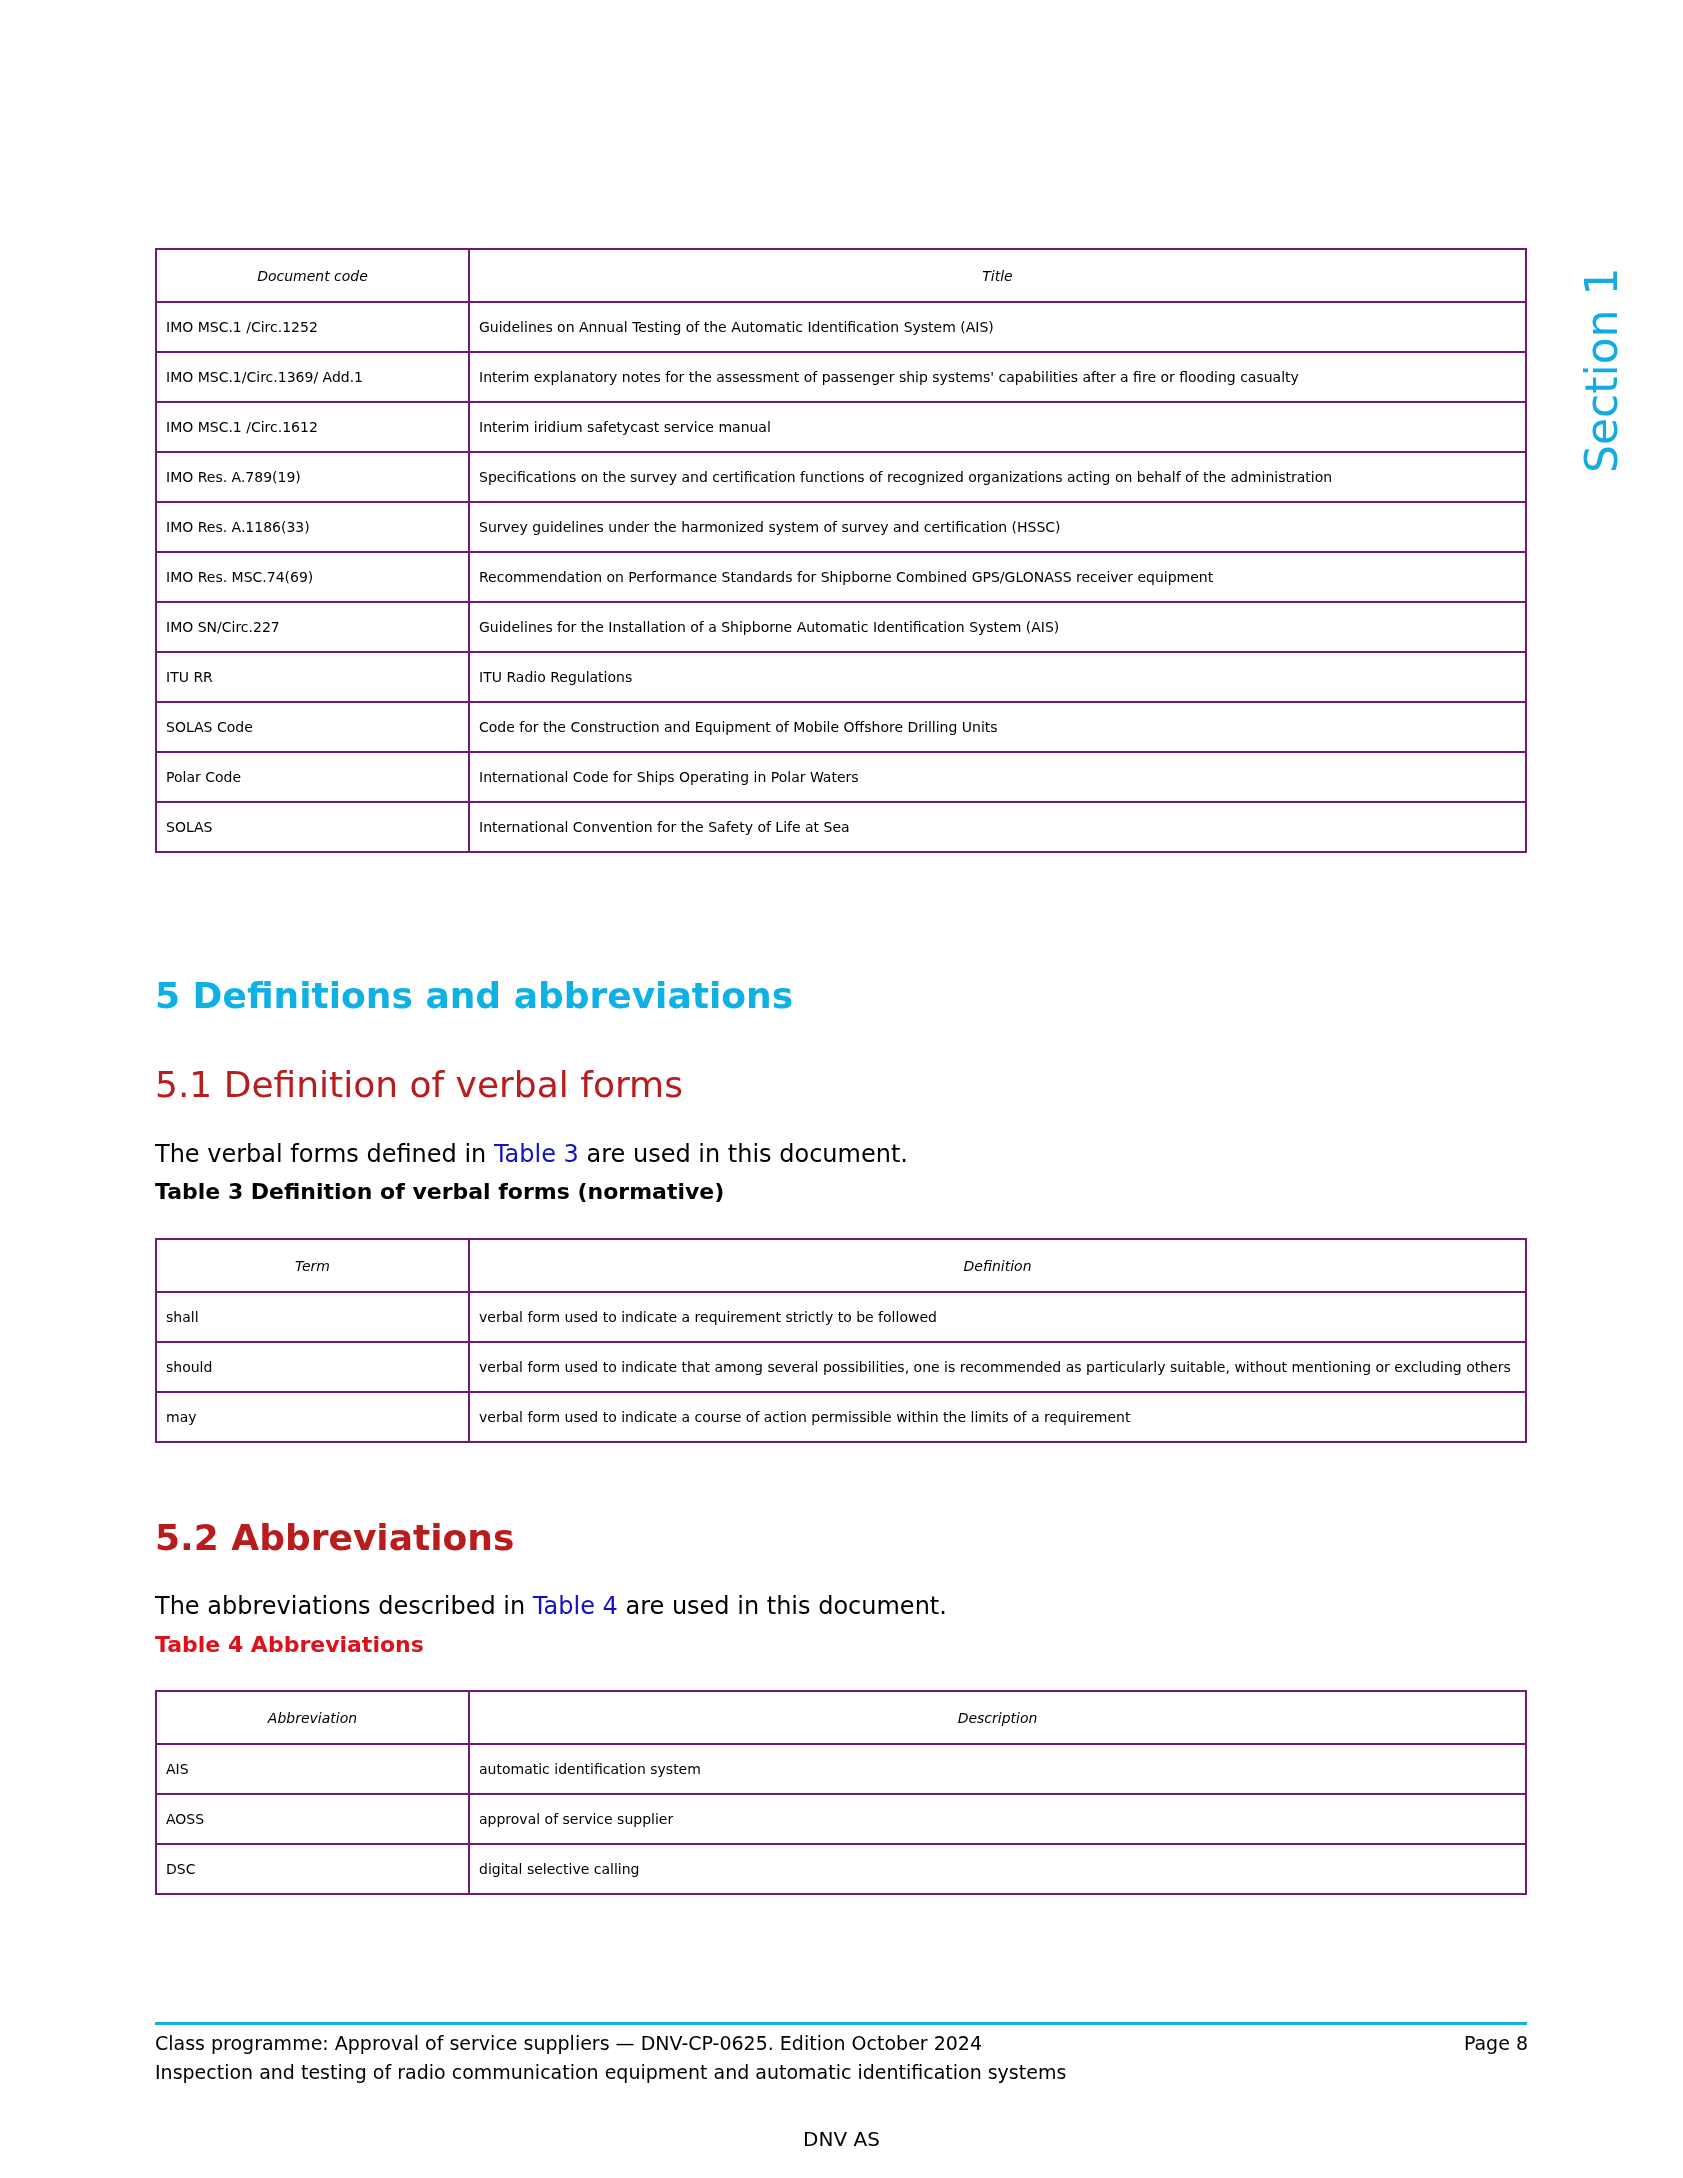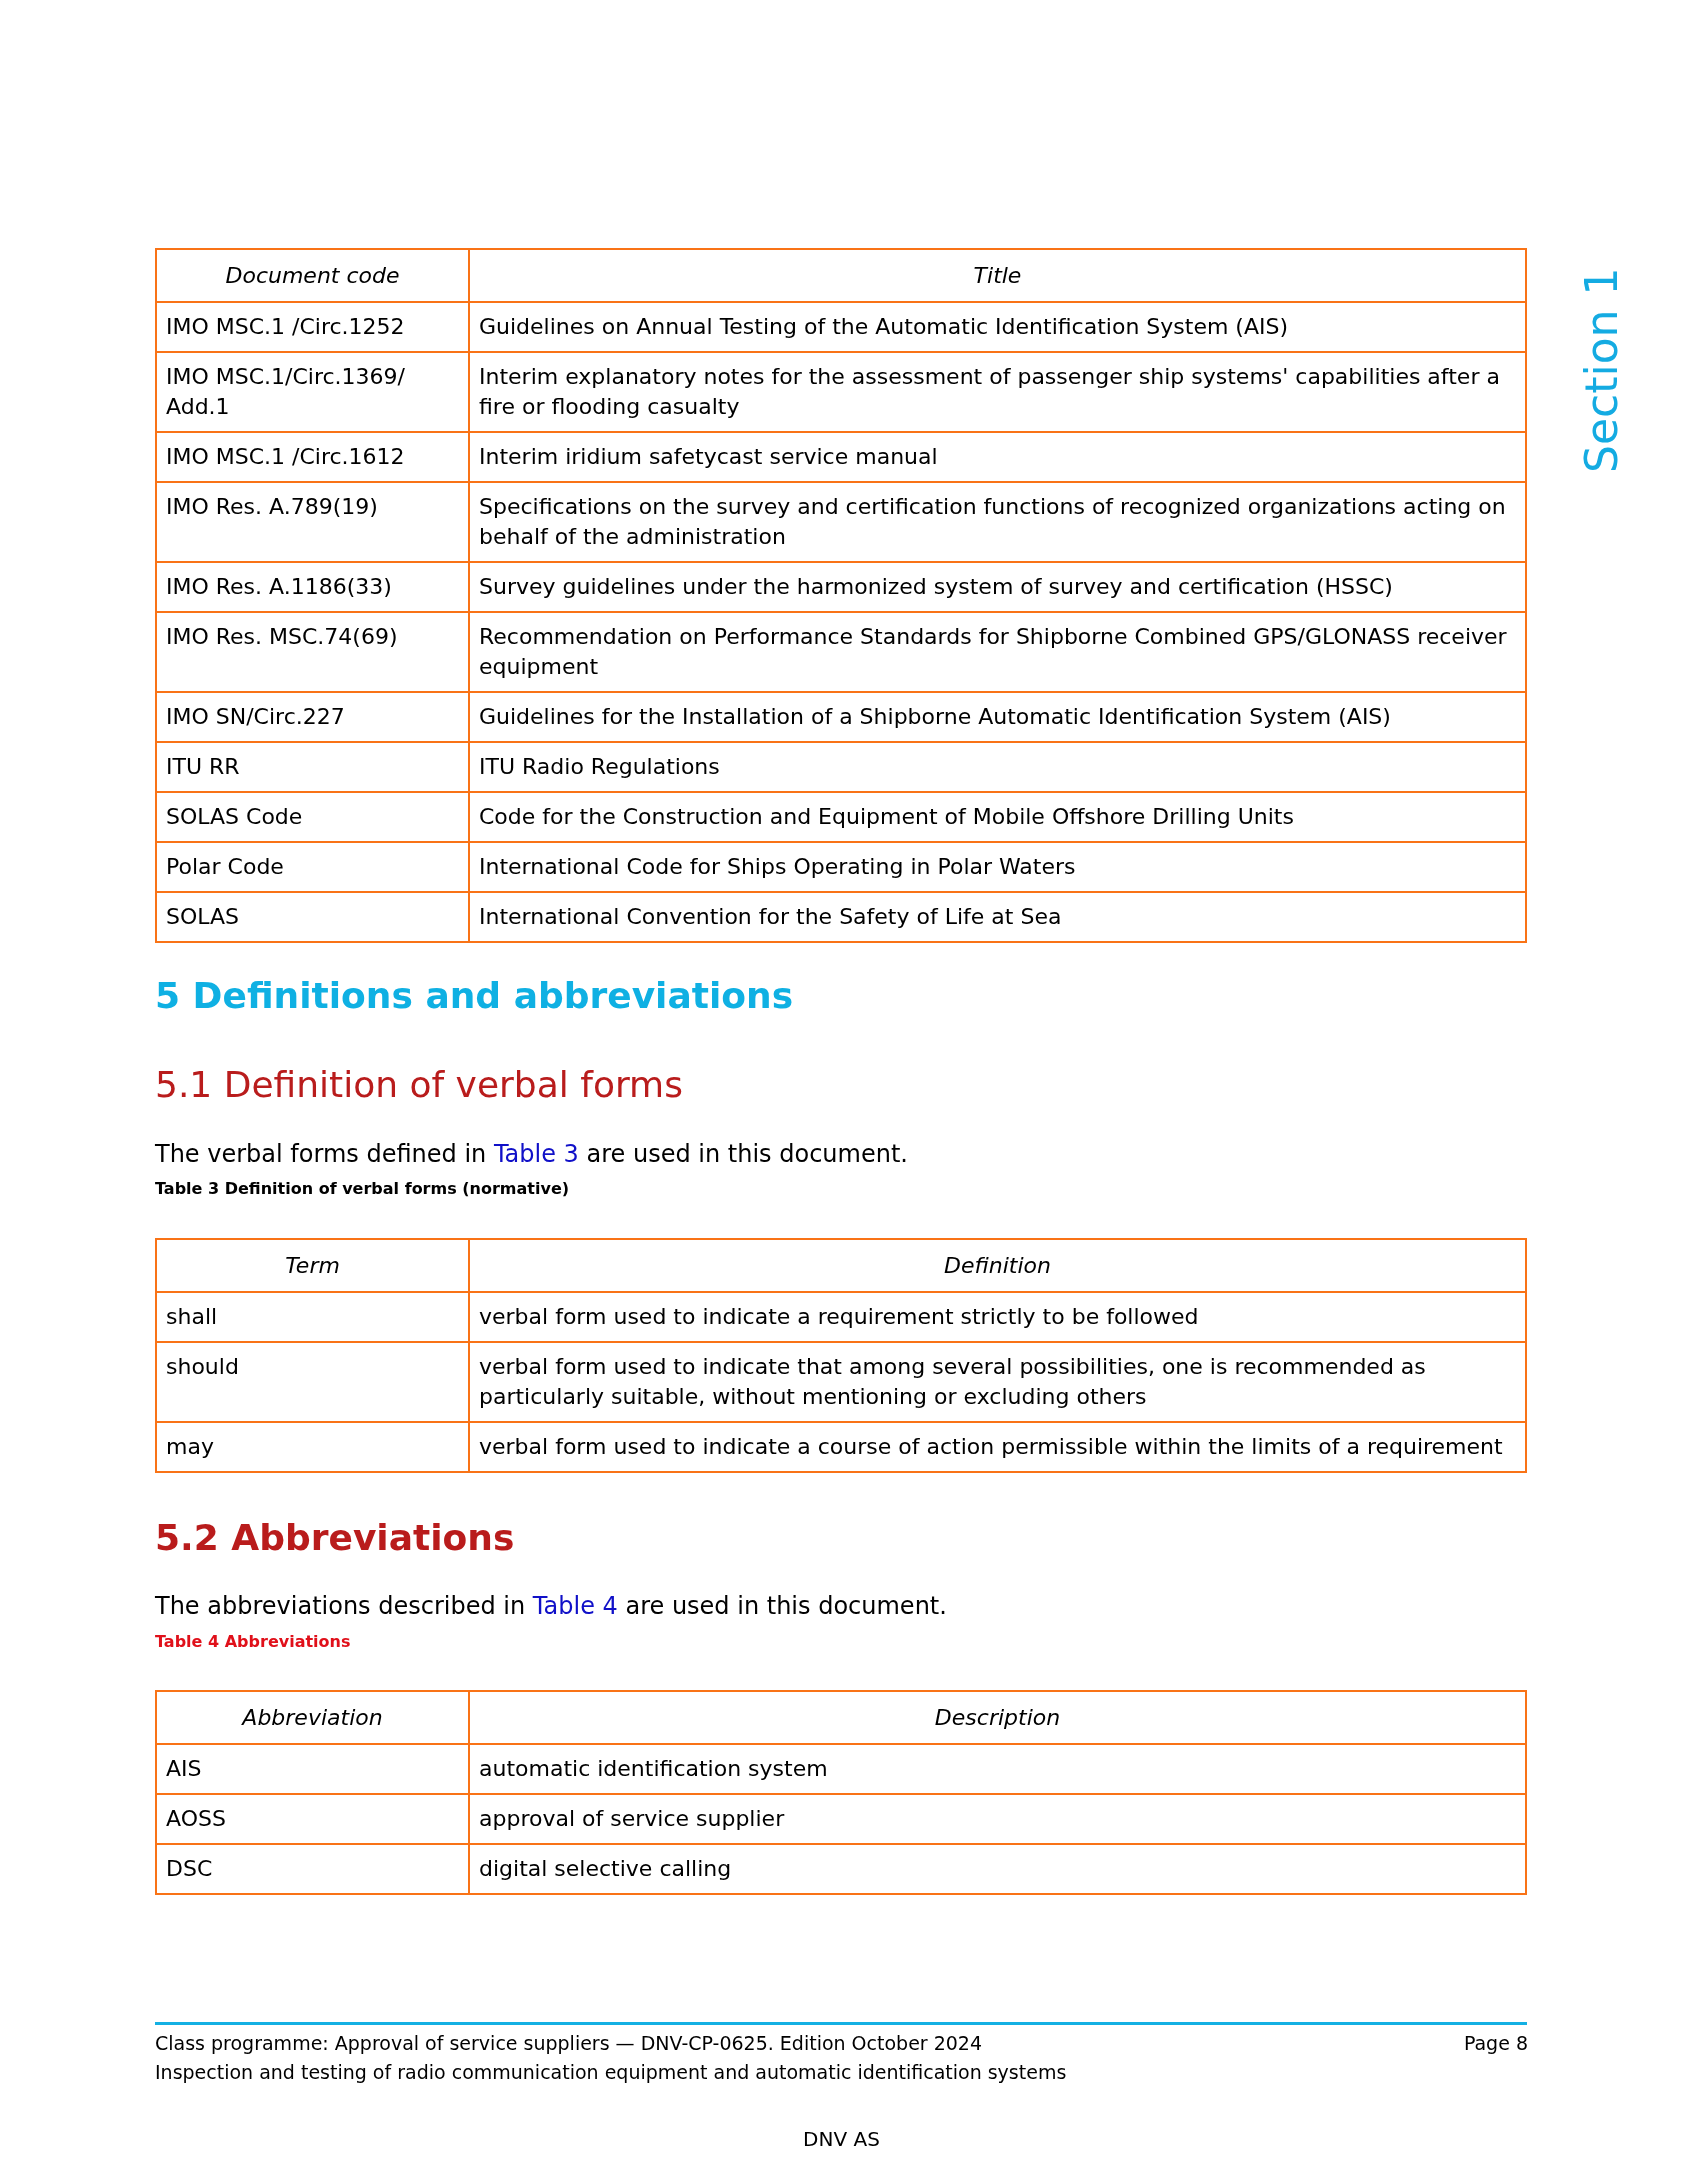--- a/index.html
+++ b/index.html
@@ -1,28 +1,28 @@
 <!DOCTYPE html>
 <html><head>
 <meta charset="utf-8">
 <style>
   html, body { margin:0; padding:0; background:#ffffff; }
   body { width:1683px; height:2178px; position:relative; overflow:hidden;
          font-family:"DejaVu Sans", sans-serif; color:#000; }
   .abs { position:absolute; }
   table.doc { position:absolute; left:155px; width:1372px; border-collapse:collapse; table-layout:fixed; }
-  table.doc td, table.doc th { border:2px solid #f97316; font-size:22px; line-height:30px;
+  table.doc td, table.doc th { border:2px solid #701a75; font-size:14px; line-height:30px;
          padding:9px 9px 9px 9px; vertical-align:top; text-align:left; font-weight:normal;margin-left:24px; }
   table.doc th { font-style:italic; text-align:center; padding:11px 9px 10px; }
   table.doc col.c1 { width:313px; }
   .h1 { left:155px; font-size:36px; font-weight:bold; color:#0fb0e3;text-align:center; }
   .h2 { left:155px; font-size:36px; color:#b91c1c;text-align:right; }
   .para { left:155px; font-size:24px;margin-top:18px; }
   .link { color:#1010c8; }
-  .caption { left:155px; font-size:16px; font-weight:bold; }
+  .caption { left:155px; font-size:22px; font-weight:bold; }
   .caption.red { color:#e0101a; }
   .section-tab { left:1582px; top:261px; width:40px; height:212px; }
   .section-tab span { position:absolute; left:0; top:212px; transform-origin:0 0; transform:rotate(-90deg);
          font-size:44px; color:#14abe2; white-space:nowrap; line-height:40px; }
   .footer-rule { left:155px; top:2022px; width:1372px; height:3px; background:#14b0e3; }
   .footer { font-size:19px; color:#000; }
 </style>
 </head>
 <body>
 

